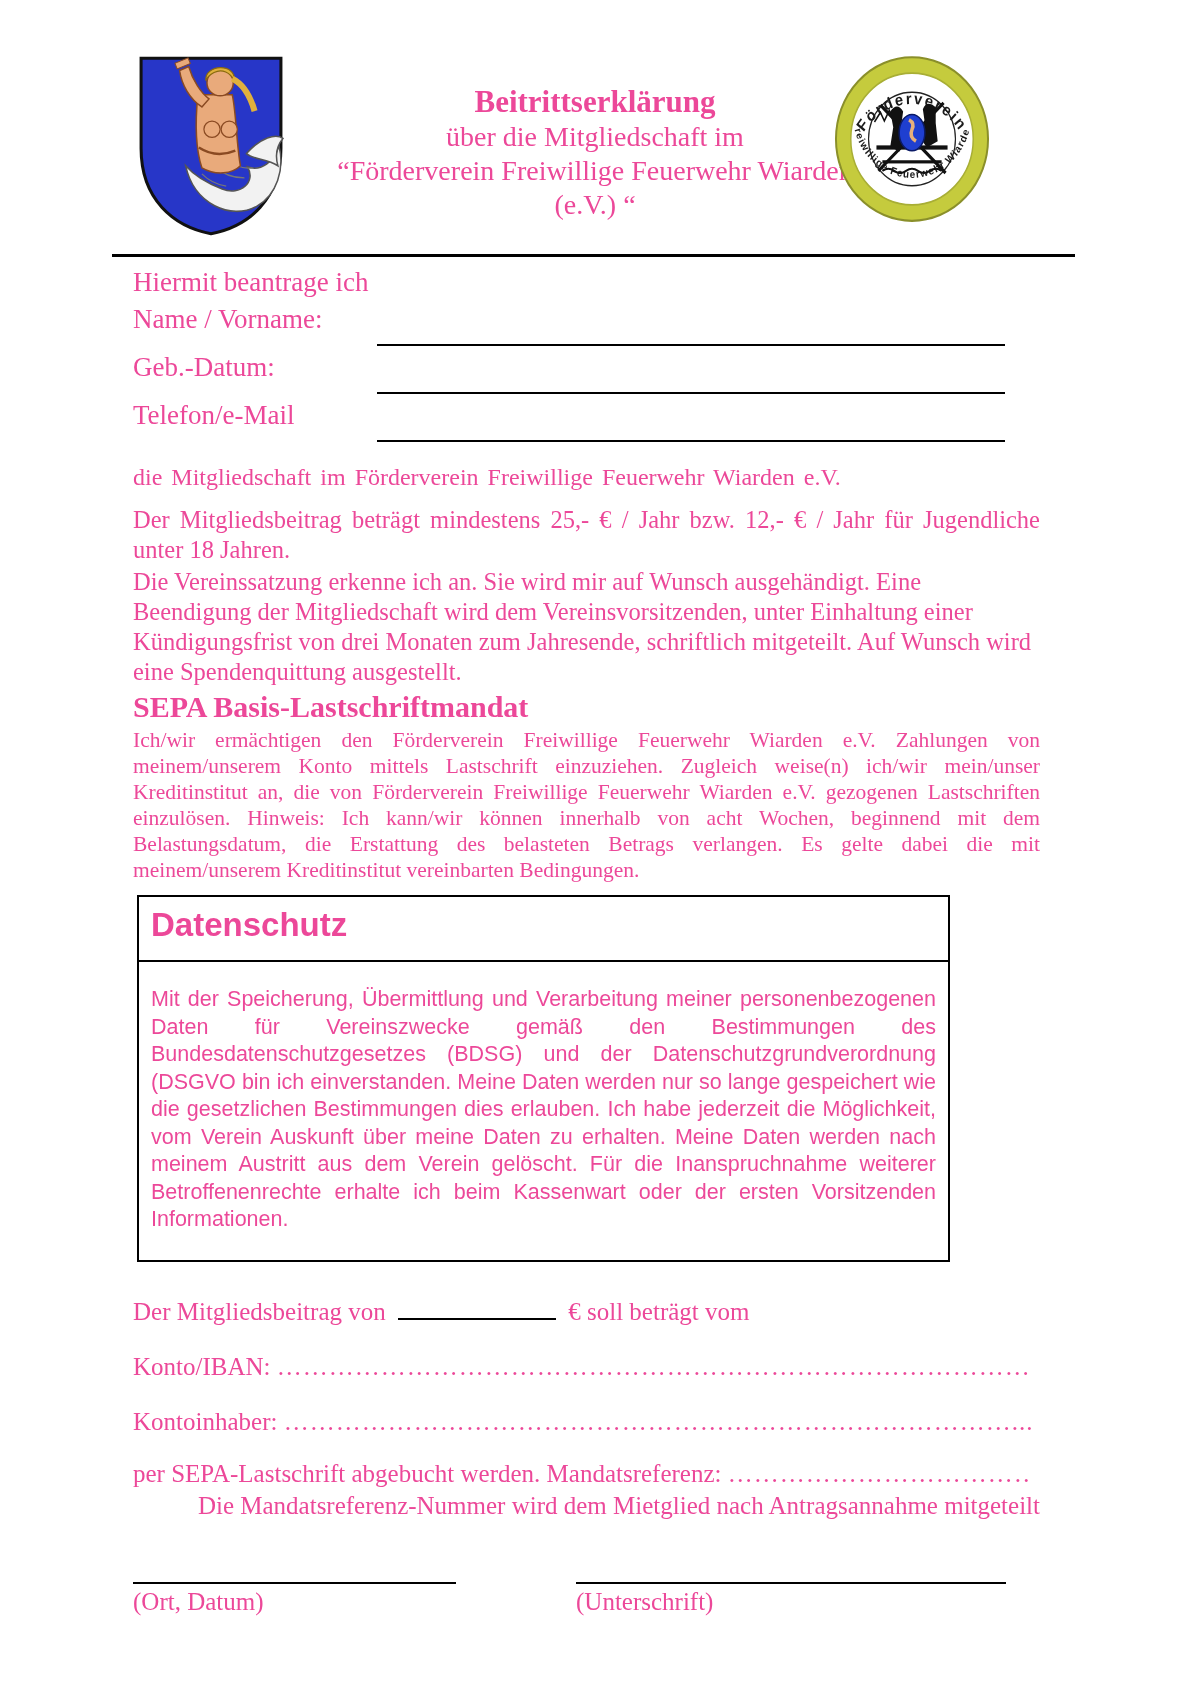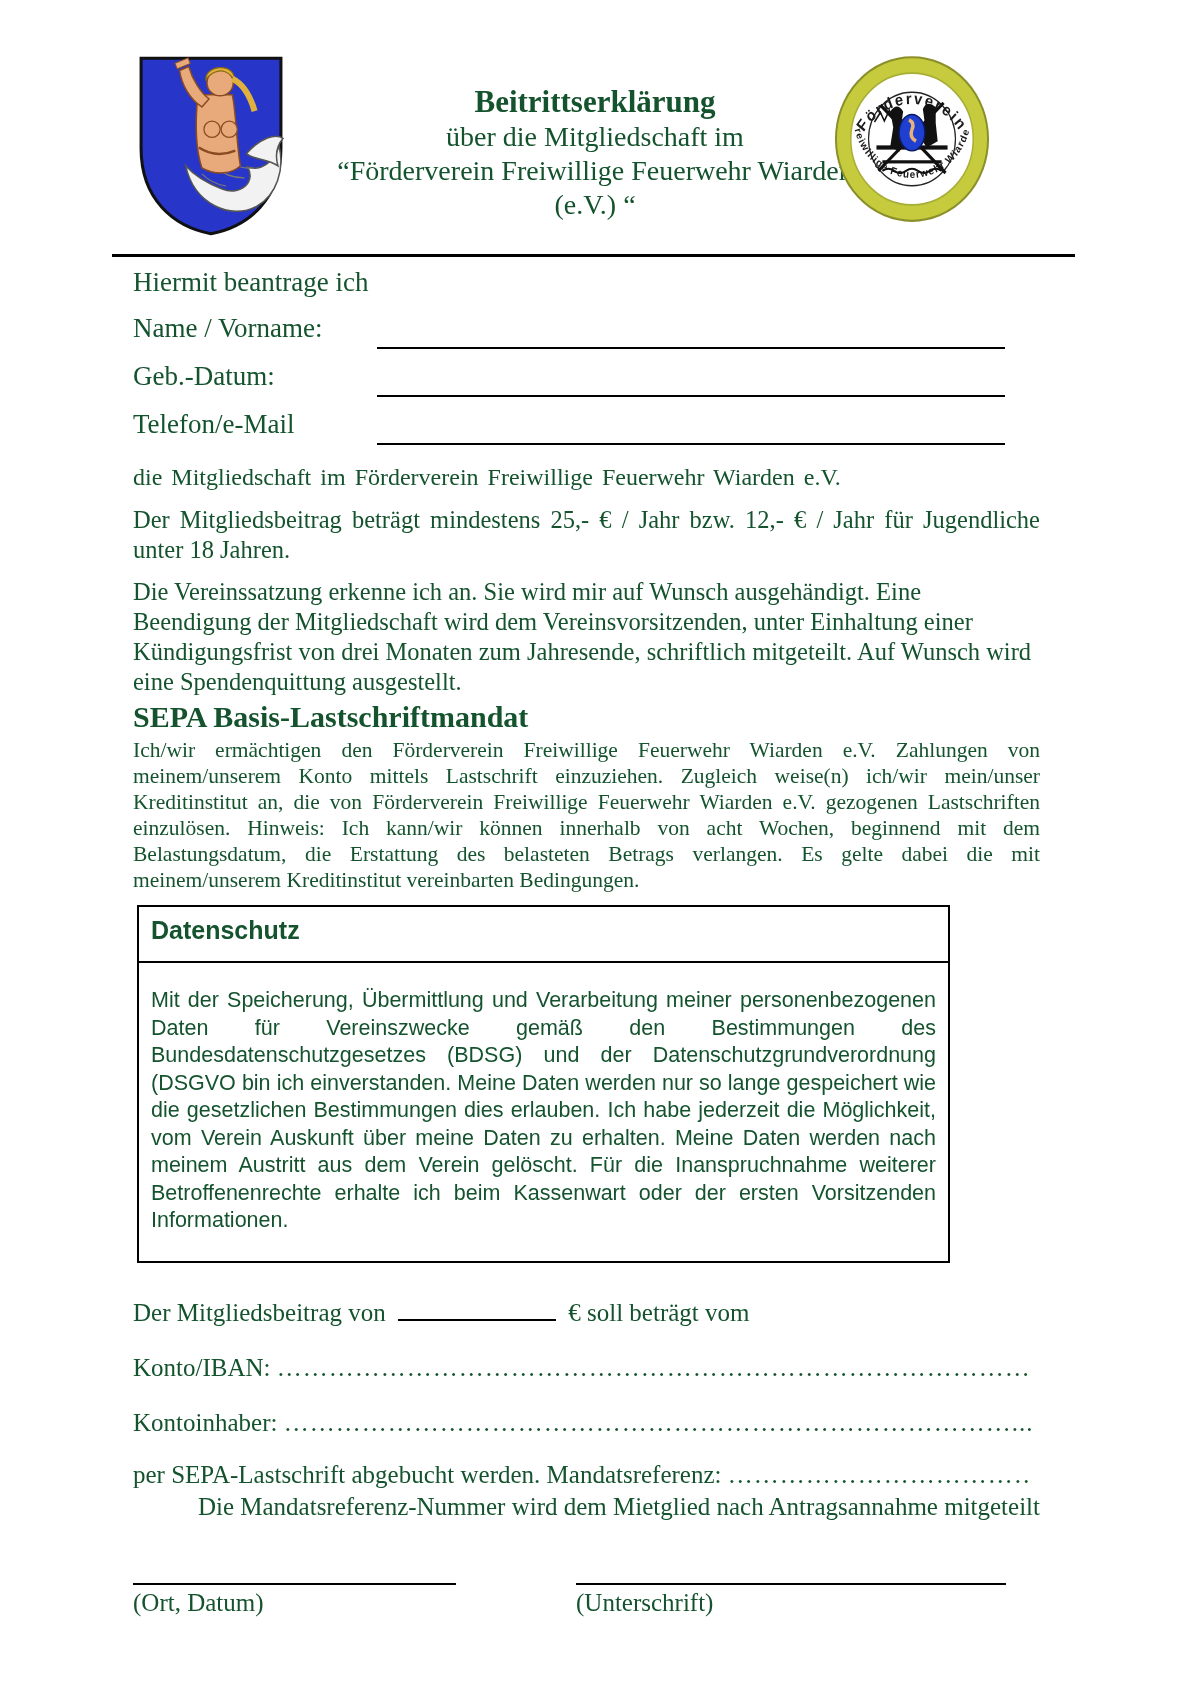--- a/index.html
+++ b/index.html
@@ -1,45 +1,45 @@
 <!DOCTYPE html>
 <html lang="de"><head>
 <meta charset="utf-8">
 <style>
   html,body{margin:0;padding:0;background:#888;}
   .page{
-    width:1190px;height:1683px;background:#ffffff;color:#14532d;
+    width:1190px;height:1683px;background:#ffffff;color:#ec4899;
     margin:0 auto;position:relative;overflow:hidden;
     font-family:"Liberation Serif", serif;
   }
   
   .header{position:relative;height:198px;margin-top:52px;}
   .coat{position:absolute;left:135px;top:0;width:152px;height:188px;}
   .badge{position:absolute;left:833px;top:2px;width:158px;height:170px;}
   .title-block{margin:0 auto;padding-top:32px;text-align:center;width:660px;}
   .title-main{font-size:31px;font-weight:bold;line-height:36px;}
   .title-sub{font-size:28px;line-height:34px;}
   .rule{height:3px;background:#000;margin:4px 0 0 112px;width:963px;}
   
   .content{margin-left:133px;width:907px;}
   .intro{margin-top:10px;font-size:27px;}
   .form-rows{margin-top:6px;width:872px;}
-  .frow{display:flex;align-items:center;height:48px;gap:18px;}
+  .frow{display:flex;align-items:flex-start;height:48px;gap:18px;}
   .flabel{width:226px;font-size:27px;line-height:30px;}
   .fline{flex:1;border-bottom:2px solid #000;height:40px;}
   .membership{margin-top:16px;font-size:24px;word-spacing:3px;}
   .para{font-size:24.5px;line-height:30px;}
   .fee{margin-top:14px;text-align:justify;}
-  .satzung{margin-top:12px;}
+  .satzung{margin-top:2px;}
   .sepa-head{margin-top:2px;font-size:30px;font-weight:bold;line-height:36px;}
   .sepa-text{font-size:21.5px;line-height:26px;text-align:justify;margin-top:2px;}
   
   .dbox{margin-top:12px;margin-left:4px;width:809px;border:2px solid #000;
         font-family:"Liberation Sans", sans-serif;}
-  .dbox-head{font-size:25px;font-weight:bold;padding:9px 12px 16px 12px;border-bottom:2px solid #000;}
+  .dbox-head{font-size:33px;font-weight:bold;padding:9px 12px 16px 12px;border-bottom:2px solid #000;}
   .dbox-body{font-size:21.5px;line-height:27.5px;text-align:justify;padding:24px 12px 26px 12px;}
   
   .amount{margin-top:34px;font-size:25px;}
   .blank{display:inline-block;width:158px;border-bottom:2px solid #000;height:22px;margin:0 6px;}
   .dotrow{margin-top:27px;font-size:25px;white-space:nowrap;overflow:hidden;width:900px;}
   .dots{letter-spacing:1px;}
   .persepa{margin-top:24px;font-size:25px;white-space:nowrap;overflow:hidden;width:900px;}
   .note{font-size:25px;margin-top:4px;text-align:right;}
   
   .sigs{display:flex;margin-top:62px;}

